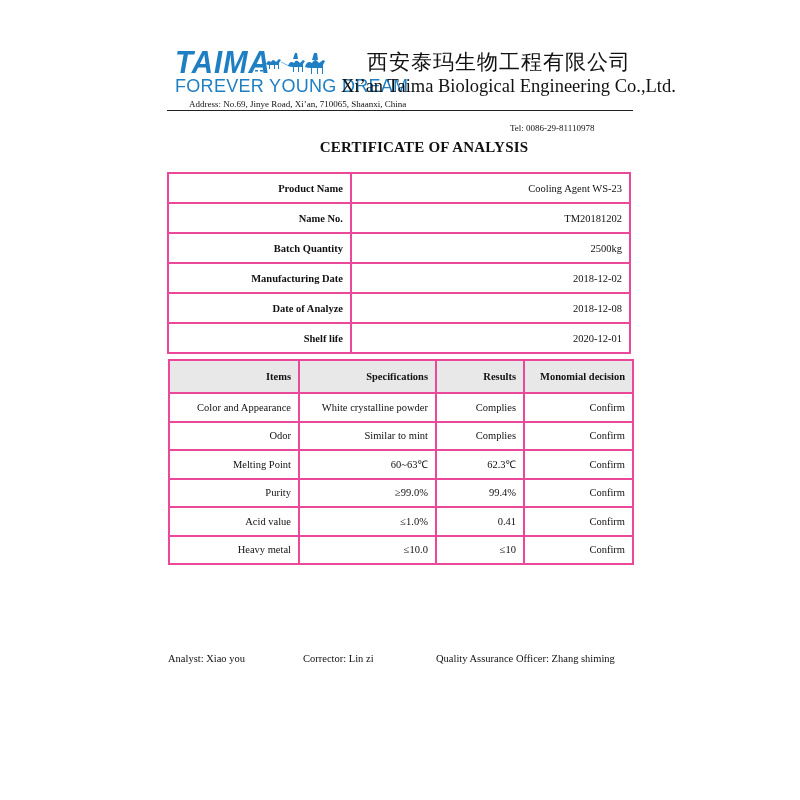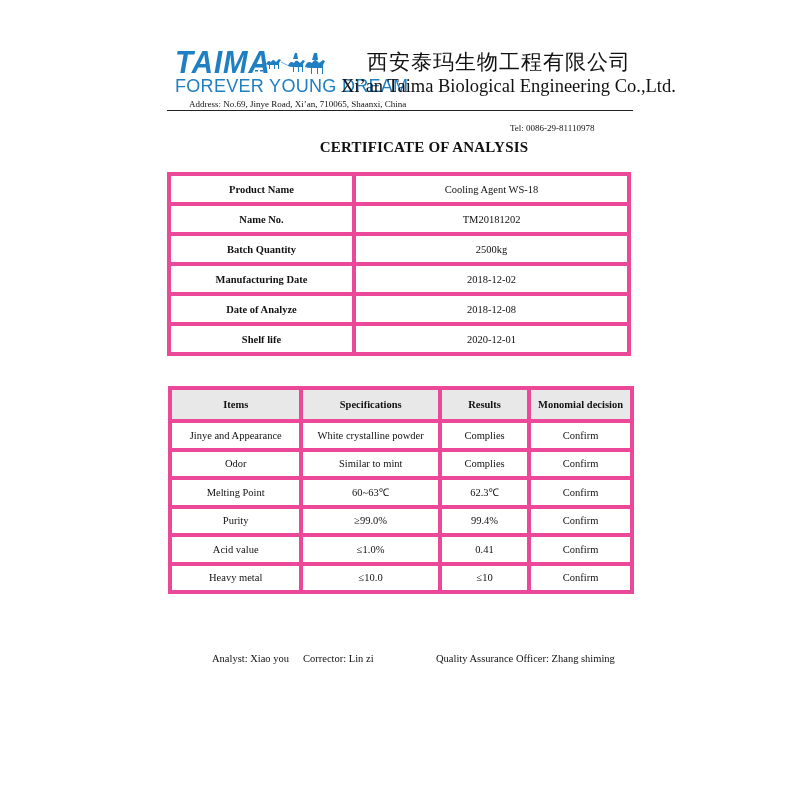--- a/index.html
+++ b/index.html
@@ -115,40 +115,40 @@
       margin-left: 24px;
     }
     table {
       border-collapse: collapse;
       position: absolute;
       font-family: "Liberation Serif", serif;
       font-size: 10.5px;
       color: #111;
     }
     td, th {
-      border: 4px solid #ec4899;
+      border: 2px solid #ec4899;
       padding: 0 7px;
-      text-align: center;
+      text-align: right;
       vertical-align: middle;
       white-space: nowrap;
       font-family: Liberation Serif, serif;
     }
     .info-table {
       left: 167px;
       top: 172px;
       width: 464px;
     }
     .info-table tr { height: 30px; }
     .info-table td.label {
       font-weight: bold;
       width: 167px;
     }
     .result-table {
       left: 168px;
-      top: 386px;
+      top: 359px;
       width: 466px;
     }
     .result-table tr { height: 28.5px; }
     .result-table tr.header-row { height: 33px; }
     .result-table th {
       background: #e8e8e8;
       font-weight: bold;
     }
     .col-items { width: 114px; }
     .col-spec { width: 121px; }
@@ -160,21 +160,21 @@
       width: 466px;
       font-family: "Liberation Serif", serif;
       font-size: 10.5px;
       color: #111;
     }
     .sig {
       position: absolute;
       top: 0;
       white-space: nowrap;
     }
-    .sig-analyst { left: 0; margin-left: 44px; }
+    .sig-analyst { left: 0; }
     .sig-corrector { left: 135px; }
     .sig-qa { left: 268px; }
   </style>
 </head>
 <body>
 
 <div class="letterhead">
   <div class="logo-word">TAIMA</div>
   <svg class="logo-camels" viewBox="0 0 76 28">
     <g fill="#1f7fc3">
@@ -195,21 +195,21 @@
   <div class="tel-line">Tel: 0086-29-81110978</div>
 </div>
 <div class="letterhead-rule"></div>
 
 <div class="doc-title">CERTIFICATE OF ANALYSIS</div>
 
 <table class="info-table">
   <tbody>
     <tr>
       <td class="label">Product Name</td>
-      <td>Cooling Agent WS-18</td>
+      <td>Cooling Agent WS-23</td>
     </tr>
     <tr>
       <td class="label">Name No.</td>
       <td>TM20181202</td>
     </tr>
     <tr>
       <td class="label">Batch Quantity</td>
       <td>2500kg</td>
     </tr>
     <tr>
@@ -231,21 +231,21 @@
   <thead>
     <tr class="header-row">
       <th class="col-items">Items</th>
       <th class="col-spec">Specifications</th>
       <th class="col-results">Results</th>
       <th>Monomial decision</th>
     </tr>
   </thead>
   <tbody>
     <tr>
-      <td>Jinye and Appearance</td>
+      <td>Color and Appearance</td>
       <td>White crystalline powder</td>
       <td>Complies</td>
       <td>Confirm</td>
     </tr>
     <tr>
       <td>Odor</td>
       <td>Similar to mint</td>
       <td>Complies</td>
       <td>Confirm</td>
     </tr>

